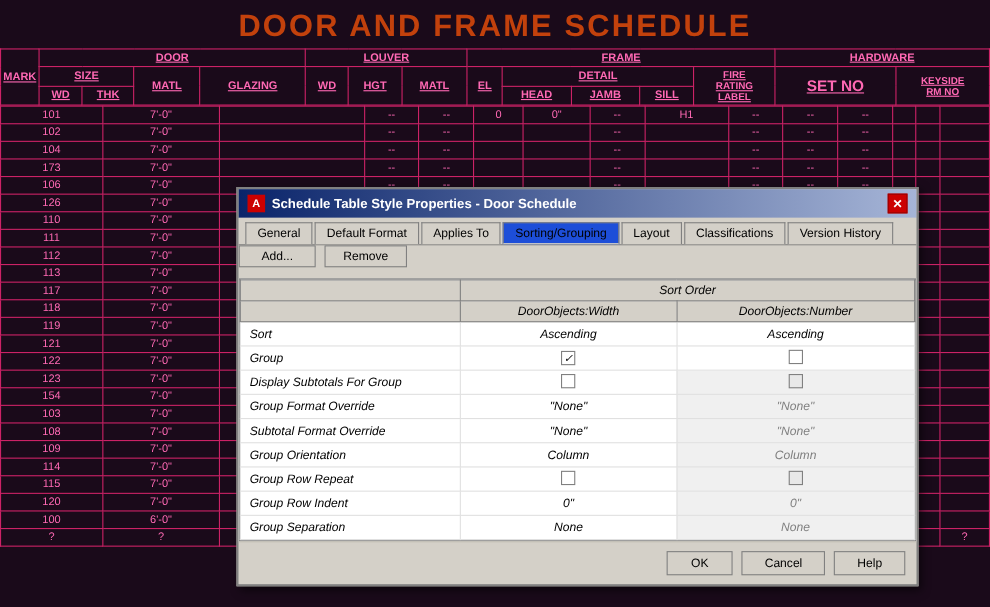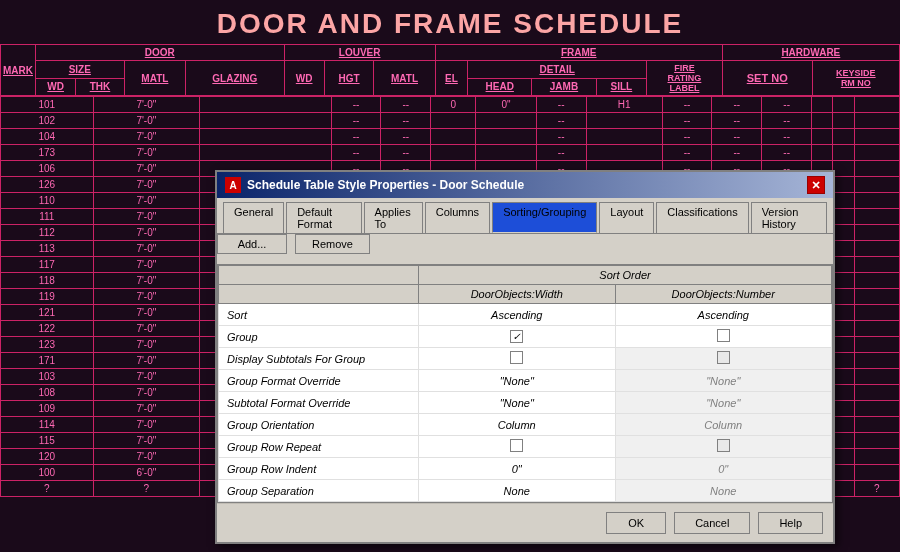--- a/index.html
+++ b/index.html
@@ -16,21 +16,21 @@
     .schedule-bg {
       position: absolute;
       top: 0; left: 0;
       width: 900px;
       height: 552px;
       background-color: #1a0a1a;
     }
 
     .schedule-title {
       text-align: center;
-      color: #fca5a5;
+      color: #c2410c;
       font-size: 28px;
       font-weight: bold;
       padding: 8px 0 4px 0;
       letter-spacing: 2px;
     }
 
     .schedule-header-table {
       width: 100%;
       border-collapse: collapse;
     }
@@ -284,21 +284,21 @@
       <tr>
         <th colspan="2">SIZE</th>
         <th rowspan="2">MATL</th>
         <th rowspan="2">GLAZING</th>
         <th rowspan="2">WD</th>
         <th rowspan="2">HGT</th>
         <th rowspan="2">MATL</th>
         <th rowspan="2">EL</th>
         <th colspan="3">DETAIL</th>
         <th rowspan="2" style="font-size:9px">FIRE<br>RATING<br>LABEL</th>
-        <th rowspan="2" style="font-size:11px">SET NO</th>
+        <th rowspan="2" style="font-size:14px">SET NO</th>
         <th rowspan="2" style="font-size:9px">KEYSIDE<br>RM NO</th>
       </tr>
       <tr>
         <th>WD</th>
         <th>THK</th>
         <th>HEAD</th>
         <th>JAMB</th>
         <th>SILL</th>
       </tr>
     </thead>
@@ -572,21 +572,21 @@
           <td>--</td>
           <td></td>
           <td>--</td>
           <td>--</td>
           <td>--</td>
           <td></td>
           <td></td>
           <td></td>
         </tr>
         <tr>
-          <td>171</td>
+          <td>154</td>
           <td>7'-0"</td>
           <td></td>
           <td>--</td>
           <td>--</td>
           <td></td>
           <td></td>
           <td>--</td>
           <td></td>
           <td>--</td>
           <td>--</td>
@@ -742,21 +742,20 @@
       <div class="dialog-icon">A</div>
       <span>Schedule Table Style Properties - Door Schedule</span>
     </div>
     <div class="dialog-close-btn">✕</div>
   </div>
 
   <div class="dialog-tabs">
     <div class="dialog-tab">General</div>
     <div class="dialog-tab">Default Format</div>
     <div class="dialog-tab">Applies To</div>
-    <div class="dialog-tab">Columns</div>
     <div class="dialog-tab active">Sorting/Grouping</div>
     <div class="dialog-tab">Layout</div>
     <div class="dialog-tab">Classifications</div>
     <div class="dialog-tab">Version History</div>
   </div>
 
   <div class="dialog-body">
     <div class="dialog-toolbar">
       <button class="dialog-btn">Add...</button>
       <button class="dialog-btn">Remove</button>

